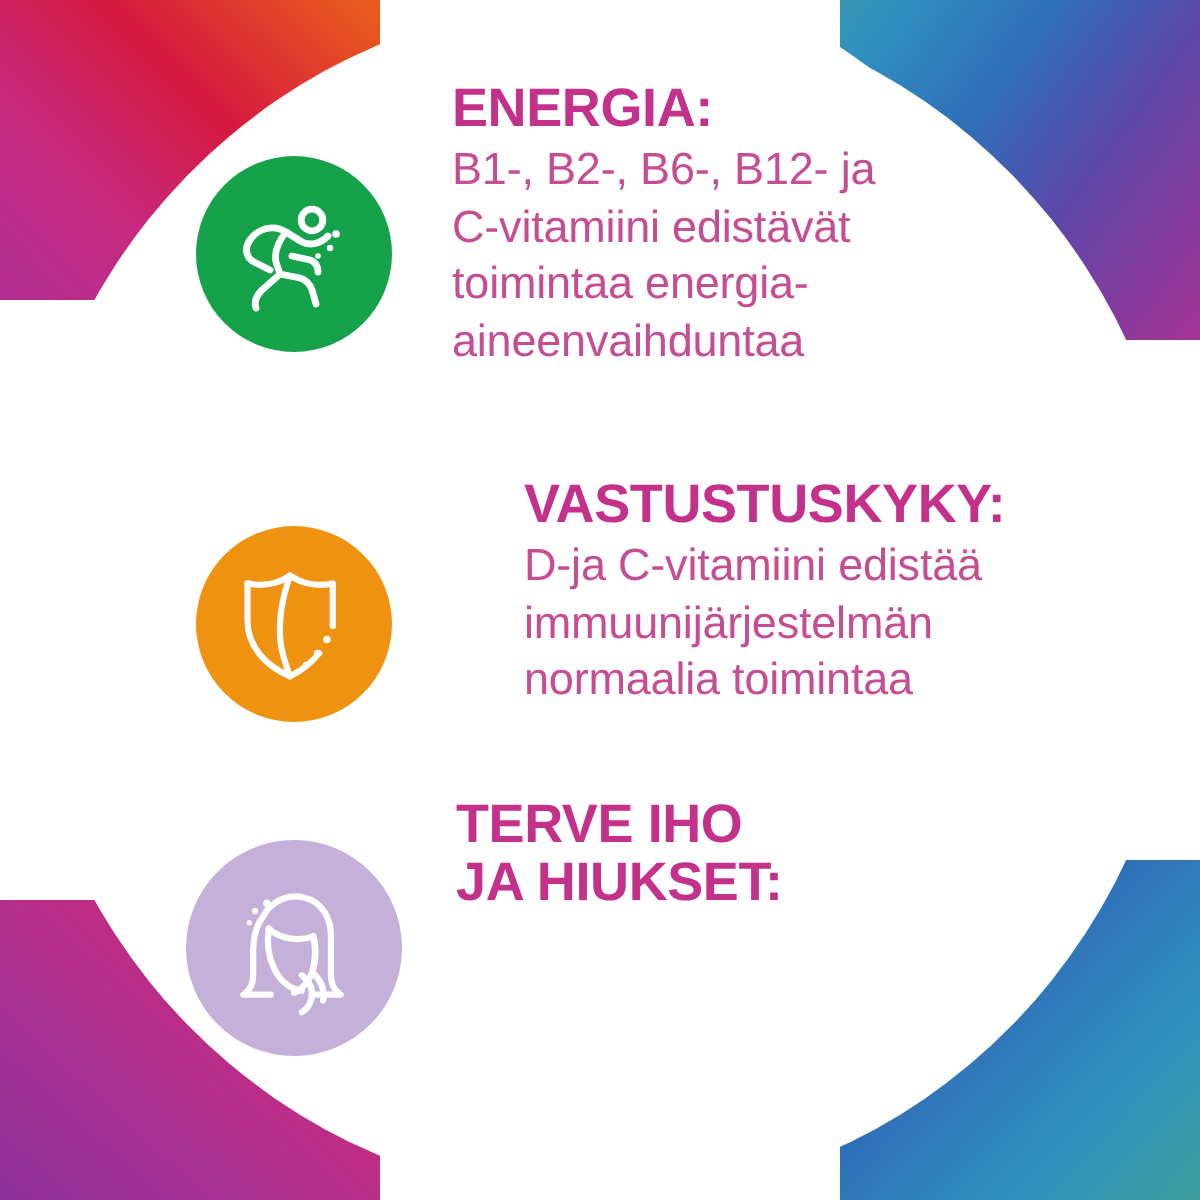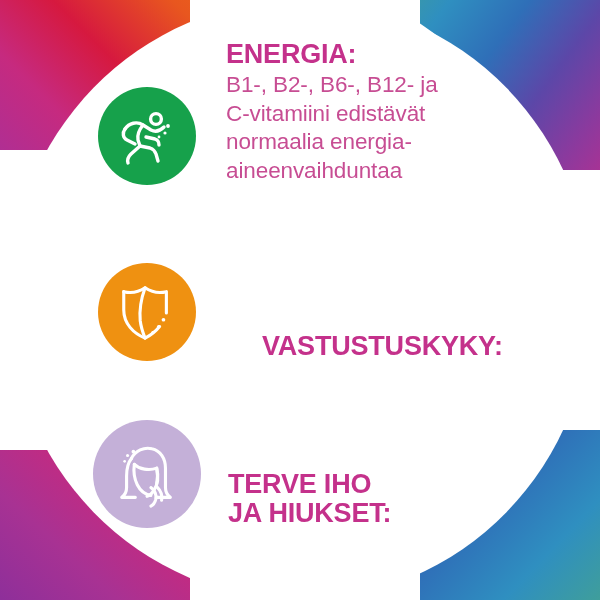--- a/index.html
+++ b/index.html
@@ -29,21 +29,21 @@
   .content {
     position:absolute;
     left:0; top:0;
     width:600px; height:600px;
     z-index:5;
   }
 
   .row {
     position:absolute;
     display:flex;
-    align-items:flex-end;
+    align-items:flex-start;
   }
 
   .row-1 { left:98px;  top:40px;  }
   .row-2 { left:98px;  top:238px;gap:36px; }
   .row-3 { left:93px;  top:398px; }
 
   .icon-circle {
     position:relative;
     border-radius:50%;
     flex:0 0 auto;
@@ -163,38 +163,41 @@
           <path d="M31 33 L40 35 C43 36 44 38 44 41"></path>
           <circle cx="53" cy="22" r="1.9" fill="#ffffff" stroke="none"></circle>
           <circle cx="50" cy="29" r="1.6" fill="#ffffff" stroke="none"></circle>
           <circle cx="44" cy="33" r="1.4" fill="#ffffff" stroke="none"></circle>
         </svg>
       </div>
       <div class="text-block">
         <div class="heading">ENERGIA:</div>
         <div class="body-text">B1-, B2-, B6-, B12- ja
 C-vitamiini edistävät
-normaalia energia-
+toimintaa energia-
 aineenvaihduntaa</div>
       </div>
     </div>
 
     <div class="row row-2">
       <div class="icon-circle c-orange">
         <svg width="62" height="62" viewBox="0 0 64 64" fill="none" stroke="#ffffff" stroke-width="3.2" stroke-linecap="round" stroke-linejoin="round">
           <path d="M8 11 C16 13 24 11 30 7 C36 11 44 13 52 11 L52 33"></path>
           <path d="M8 11 L8 30 C8 44 18 54 30 59 C36 56 41 52 45 47"></path>
           <path d="M30 7 C26 18 24 30 25 41 C26 49 28 54 30 59"></path>
           <circle cx="49" cy="40" r="1.9" fill="#ffffff" stroke="none"></circle>
           <circle cx="44" cy="47" r="1.7" fill="#ffffff" stroke="none"></circle>
           <circle cx="38" cy="53" r="1.5" fill="#ffffff" stroke="none"></circle>
         </svg>
       </div>
       <div class="text-block">
         <div class="heading">VASTUSTUSKYKY:</div>
+        <div class="body-text">D-ja C-vitamiini edistää
+immuunijärjestelmän
+normaalia toimintaa</div>
       </div>
     </div>
 
     <div class="row row-3">
       <div class="icon-circle c-purple">
         <svg width="70" height="70" viewBox="0 0 72 72" fill="none" stroke="#ffffff" stroke-width="3.2" stroke-linecap="round" stroke-linejoin="round">
           <path d="M20 20 C24 12 33 8 41 10 C50 12 55 20 55 30 L55 50 C55 55 57 58 60 60 L46 60"></path>
           <path d="M20 20 C16 25 15 32 15 38 L15 50 C15 55 13 58 10 60 L24 60"></path>
           <path d="M23 26 C28 31 38 33 46 30 C47 35 47 41 46 46"></path>
           <path d="M23 26 C22 33 23 41 26 47 C29 53 34 57 40 58"></path>

